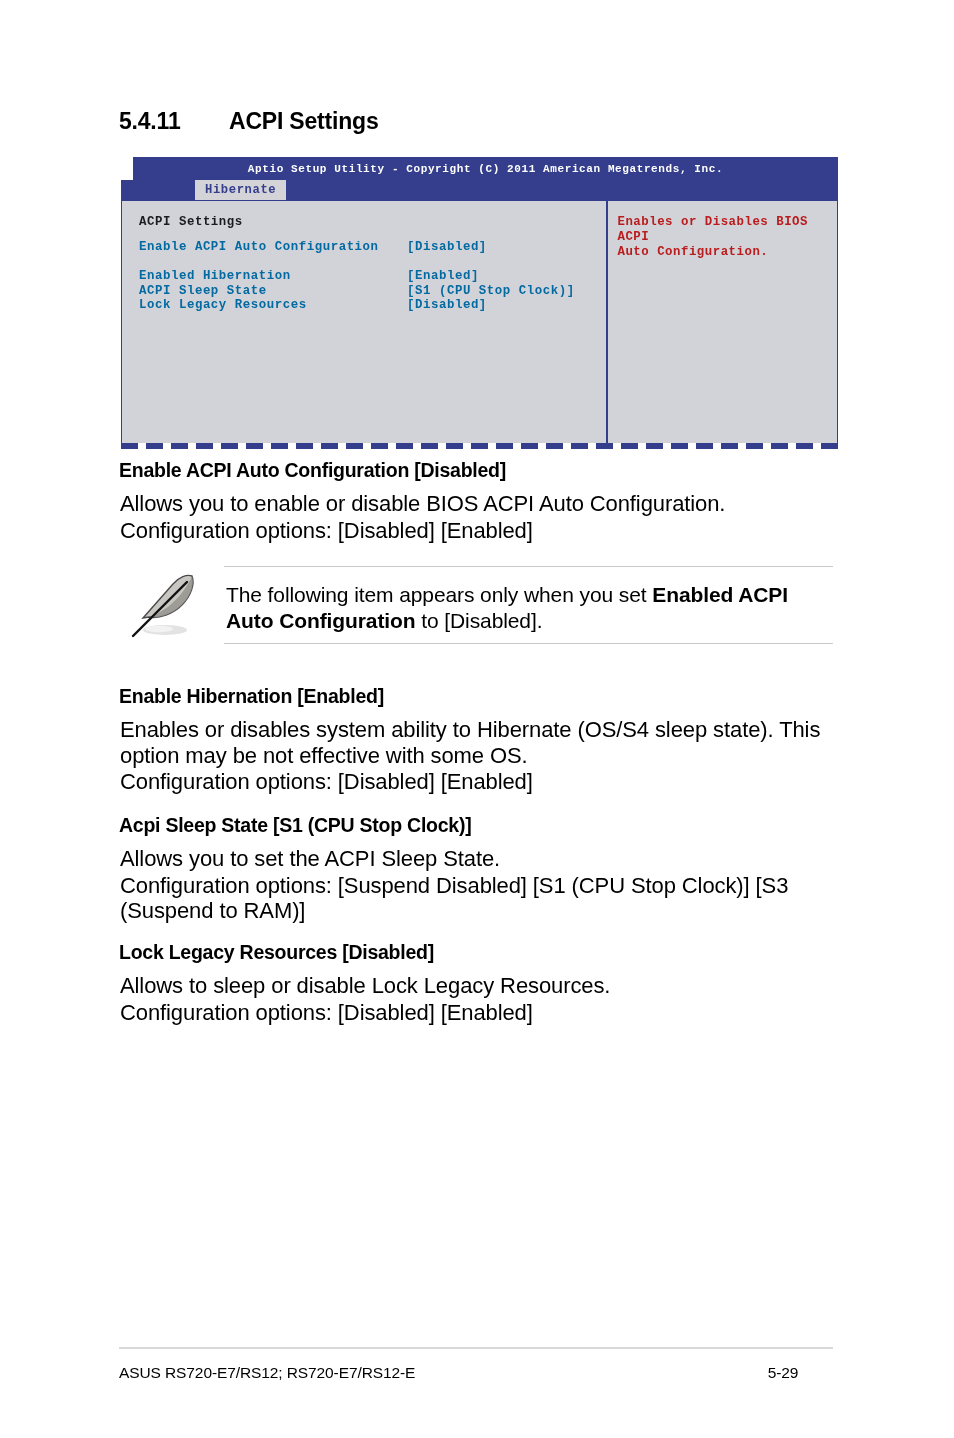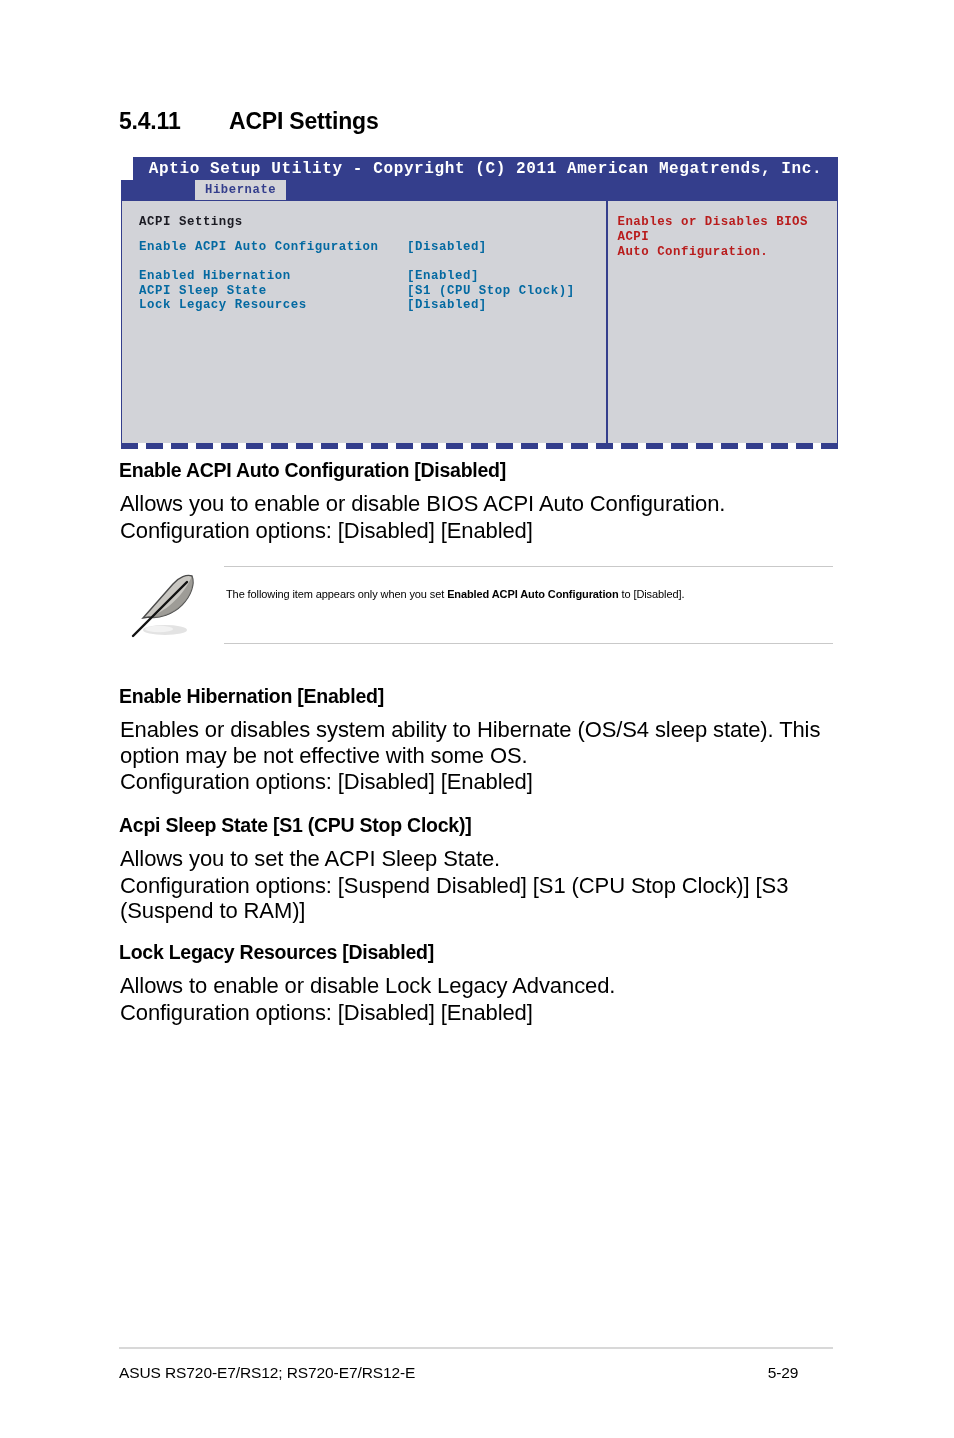--- a/index.html
+++ b/index.html
@@ -42,21 +42,21 @@
   .bios {
     position: absolute;
     left: 121px;
     top: 157px;
     width: 717px;
     font-family: "Liberation Mono", "DejaVu Sans Mono", monospace;
   }
   .bios-title {
     background: #343e8c;
     color: #ffffff;
-    font-size: 16px;
+    font-size: 11px;
     font-weight: bold;
     letter-spacing: 0.6px;
     padding: 4px 0 3px 0;
     text-align: center;
     height: 16px;
     line-height: 16px;
     margin-left: 12px;
   }
   .bios-tabbar {
     background: #343e8c;
@@ -180,21 +180,21 @@
     left: 10px;
     top: 4px;
     width: 72px;
     height: 70px;
   }
   .note-text {
     position: absolute;
     left: 107px;
     top: 16px;
     right: 20px;
-    font-size: 11px;
+    font-size: 21px;
     line-height: 25.5px;
     letter-spacing: -0.1px;
   }
   .note-text b { font-weight: bold; }
 
   
   .footer-rule {
     position: absolute;
     left: 119px;
     top: 1347px;
@@ -307,19 +307,19 @@
 </div>
 
 <div class="sec" style="top:814px;">
   <h3>Acpi Sleep State [S1 (CPU Stop Clock)]</h3>
   <p>Allows you to set the ACPI Sleep State.</p>
   <p>Configuration options: [Suspend Disabled] [S1 (CPU Stop Clock)] [S3 (Suspend to RAM)]</p>
 </div>
 
 <div class="sec" style="top:941px;">
   <h3>Lock Legacy Resources [Disabled]</h3>
-  <p>Allows to enable or disable Lock Legacy Advanced.</p>
+  <p>Allows to sleep or disable Lock Legacy Resources.</p>
   <p>Configuration options: [Disabled] [Enabled]</p>
 </div>
 
 <div class="footer-rule"></div>
 <div class="footer-left">ASUS RS720-E7/RS12; RS720-E7/RS12-E</div>
 <div class="footer-right">5-29</div>
 
 </body></html>

